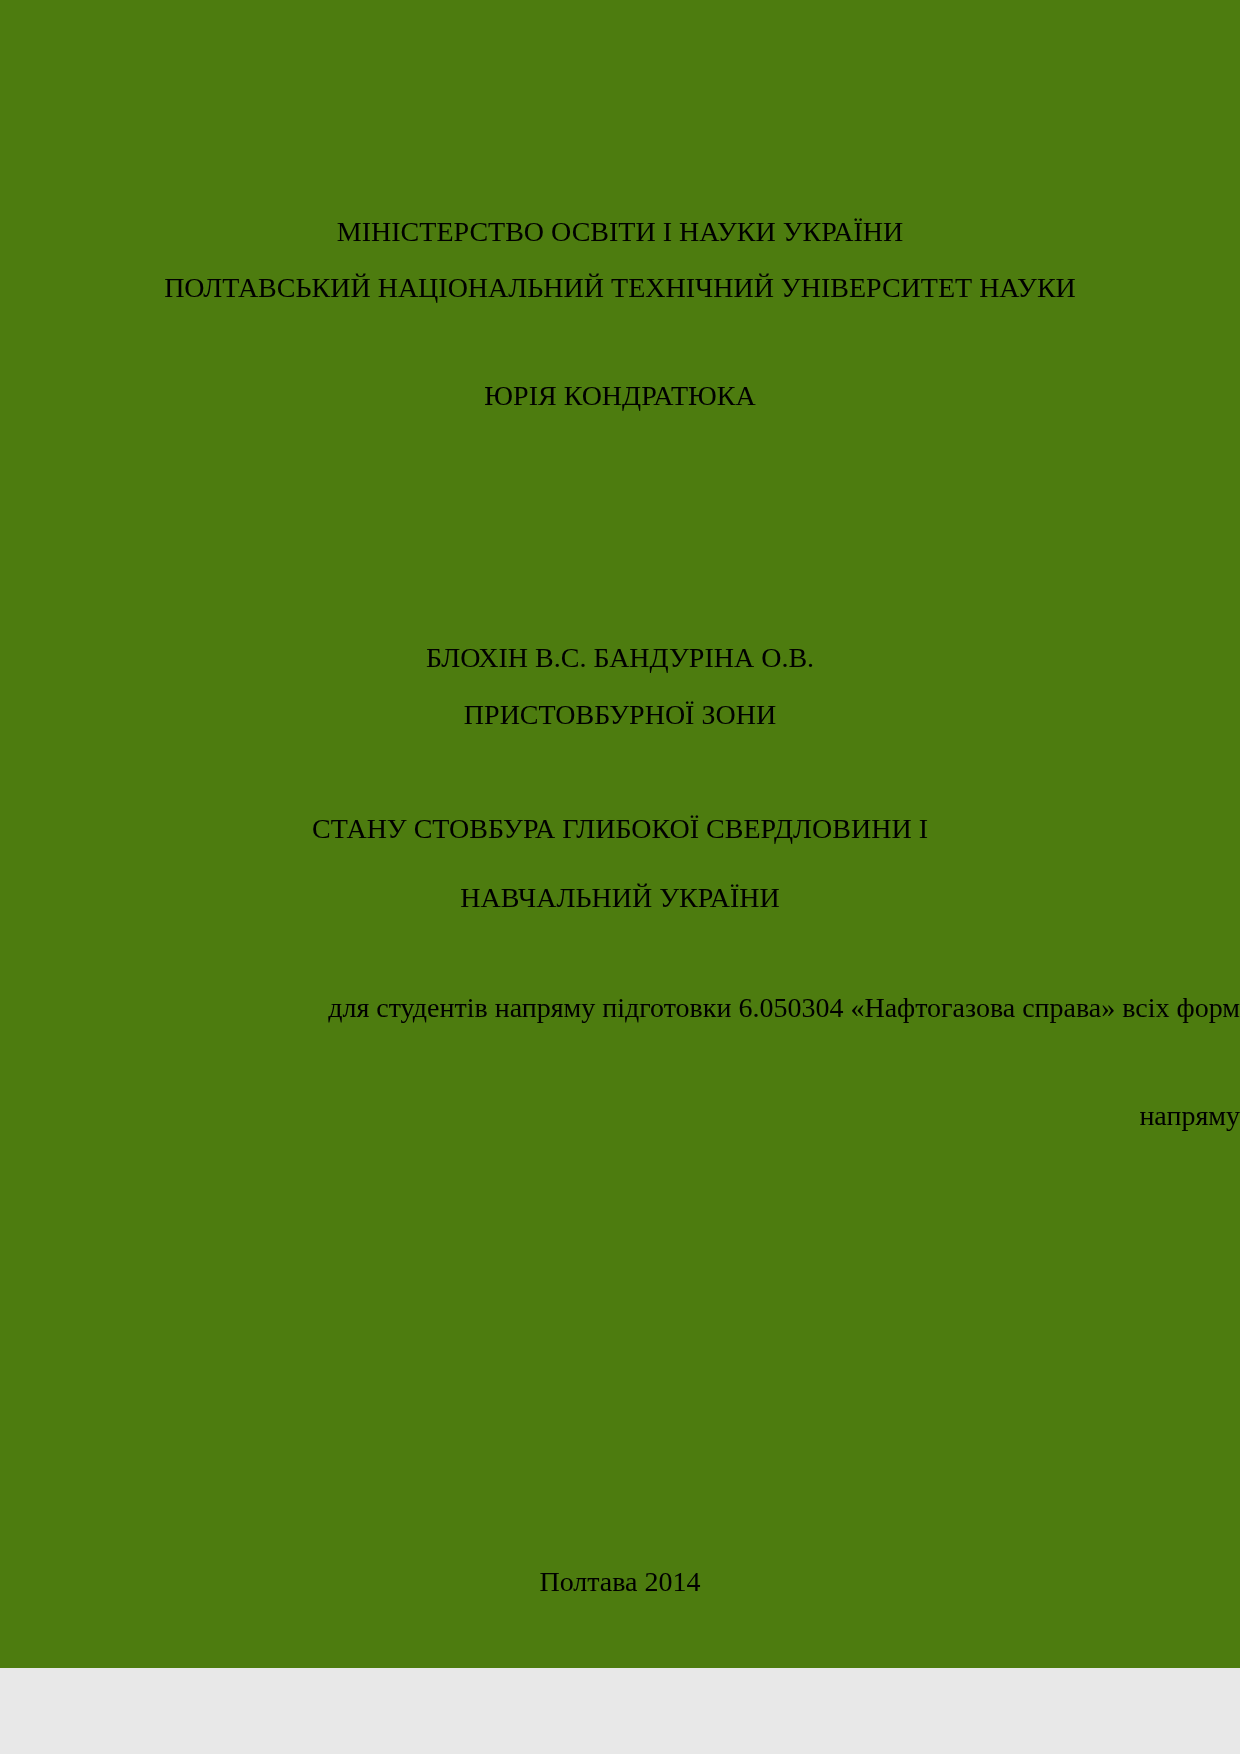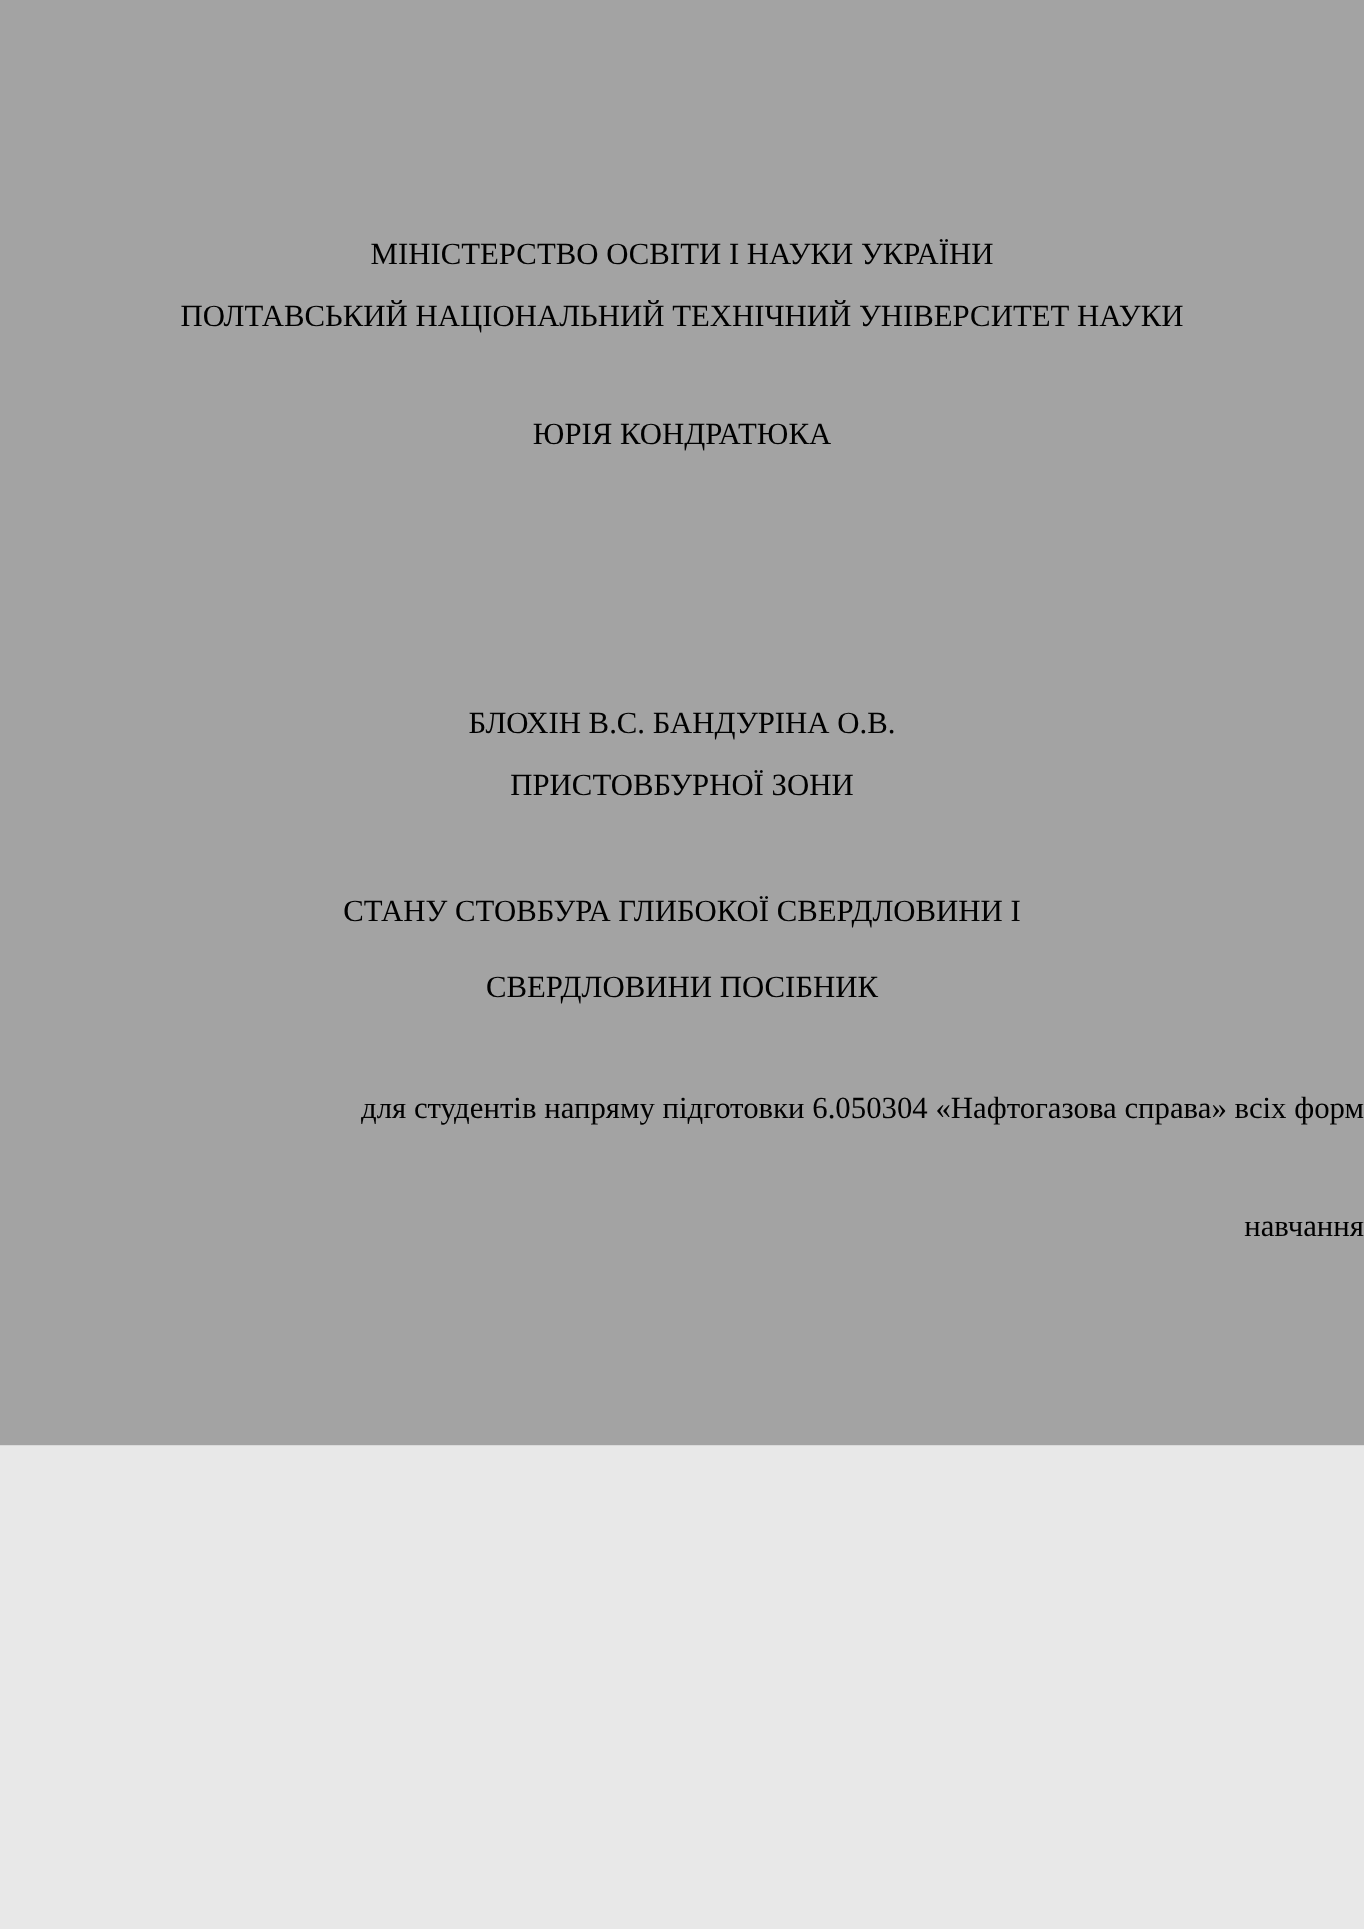--- a/index.html
+++ b/index.html
@@ -4,23 +4,23 @@
 <title>Title Page</title>
 <style>
   html, body {
     margin: 0;
     padding: 0;
     background: #e8e8e8;
   }
   .page {
     position: relative;
     width: 1240px;
-    height: 1314px;
+    height: 1668px;
     margin: 0 auto;
-    background: #a3a3a3;
+    background: #4d7c0f;
     color: #000000;
     font-family: "Liberation Serif", "DejaVu Serif", serif;
     overflow: hidden;
   }
   .tblock {
     position: absolute;
     left: 0;
     width: 100%;
     text-align: center;
     font-size: 28px;
@@ -57,25 +57,25 @@
   <div class="tblock authors">
     <span class="line">БЛОХІН В.С. БАНДУРІНА О.В.</span>
   </div>
 
   <h1 class="tblock doc-title" style="margin:0;">
     <span class="line">ПРИСТОВБУРНОЇ ЗОНИ</span>
     <span class="line">СТАНУ СТОВБУРА ГЛИБОКОЇ СВЕРДЛОВИНИ І</span>
   </h1>
 
   <div class="tblock doc-type">
-    <span class="line">СВЕРДЛОВИНИ ПОСІБНИК</span>
+    <span class="line">НАВЧАЛЬНИЙ УКРАЇНИ</span>
   </div>
 
   <div class="tblock audience">
     <span class="line">для студентів напряму підготовки 6.050304 «Нафтогазова справа» всіх форм</span>
-    <span class="line">навчання</span>
+    <span class="line">напряму</span>
   </div>
 
   <footer class="tblock imprint">
     <span class="line">Полтава 2014</span>
   </footer>
 
 </main>
 
 </body></html>

